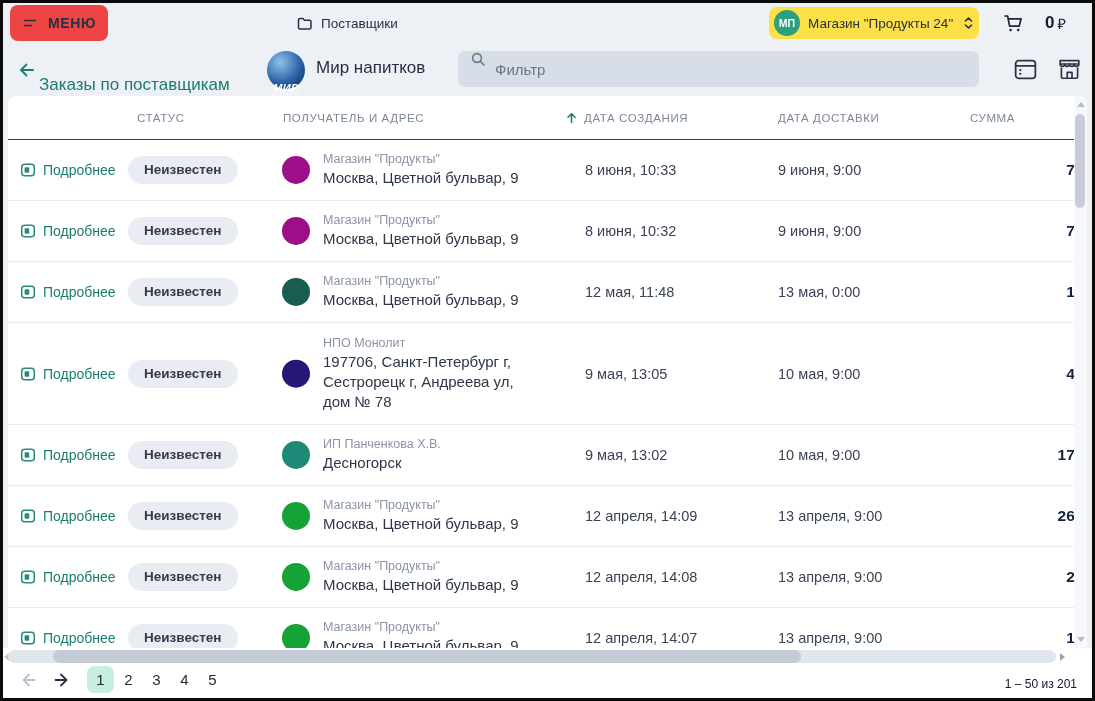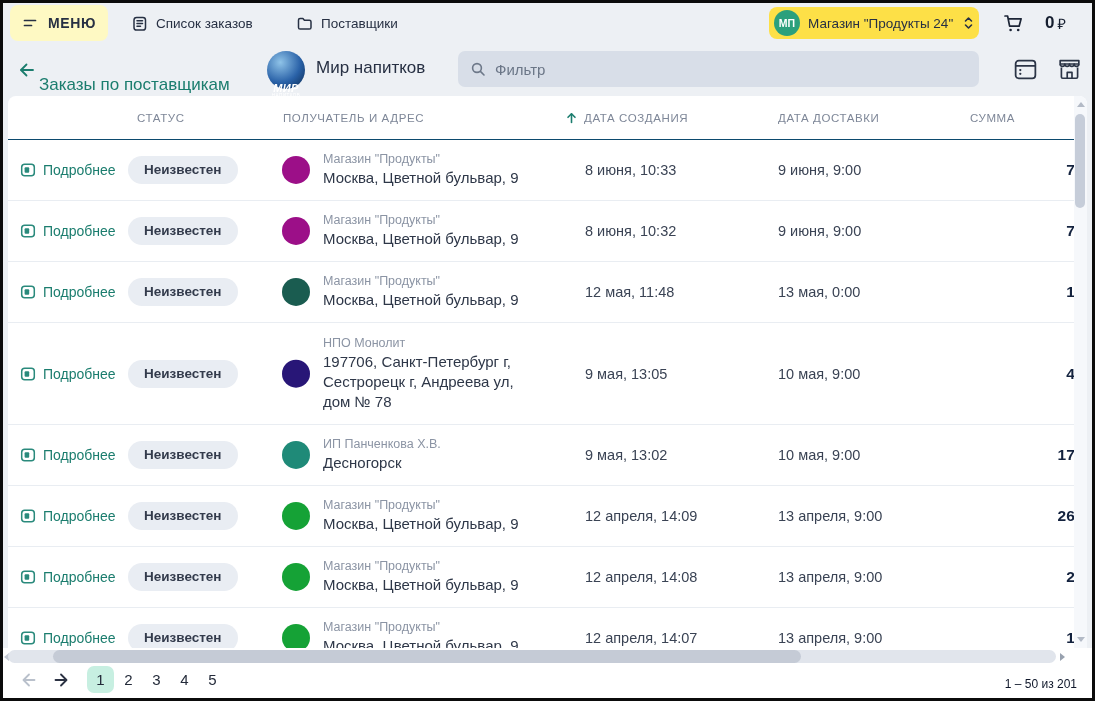--- a/index.html
+++ b/index.html
@@ -2,21 +2,21 @@
 <html><head>
 <meta charset="utf-8">
 <style>
   * { margin:0; padding:0; box-sizing:border-box; }
   html,body { width:1095px; height:701px; }
   body { font-family:"Liberation Sans", sans-serif; background:#dfe3e9; }
   .window { position:relative; width:1095px; height:701px; border:3px solid #0b0b0b; background:#edf0f4; overflow:hidden; }
 
   
   .topbar { position:absolute; left:0; top:0; right:0; height:40px; }
-  .menu-btn { position:absolute; left:7px; top:2px; width:98px; height:36px; background:#fef9c3; border-radius:8px;
+  .menu-btn { position:absolute; left:7px; top:2px; width:98px; height:36px; background:#ef4444; border-radius:8px;
     display:flex; align-items:center; justify-content:center; gap:10px; font-size:14px; font-weight:700;
     letter-spacing:.6px; color:#273043; cursor:pointer; }
   .nav-item { position:absolute; top:0; height:40px; display:flex; align-items:center; gap:8px;
     font-size:13.5px; font-weight:500; color:#273043; cursor:pointer; }
   .nav-item.n1 { left:128px; } .nav-item.n2 { left:293px; }
   .store-chip { position:absolute; left:766px; top:4px; width:210px; height:32px; background:#fde047; border-radius:8px;
     display:flex; align-items:center; gap:8px; padding:0 8px 0 5px; cursor:pointer; }
   .avatar { width:26px; height:26px; border-radius:50%; display:flex; align-items:center; justify-content:center;
     color:#fff; font-size:10.5px; font-weight:700; flex:0 0 auto; }
   .store-label { font-size:13.5px; color:#273043; white-space:nowrap; flex:1 1 auto; }
@@ -29,21 +29,21 @@
   .toolbar { position:absolute; left:0; top:40px; right:0; height:53px; }
   .back-btn { position:absolute; left:13px; top:17px; color:#1b7d6e; cursor:pointer; }
   .page-title { position:absolute; left:36px; top:32px; font-size:17px; color:#1b7d6e; }
   .supplier-logo { position:absolute; left:264px; top:8px; width:38px; height:38px; border-radius:50%;
     background:radial-gradient(circle at 35% 30%, #8fc3e8, #2a62a8 55%, #0d2d56 95%);
     display:flex; flex-direction:column; align-items:center; justify-content:center; color:#fff; }
   .supplier-logo .l1 { font-size:11px; font-weight:700; font-style:italic; line-height:10px; letter-spacing:.3px;margin-top:40px; }
   .supplier-logo .l2 { font-size:4.5px; letter-spacing:.5px; text-transform:uppercase; }
   .supplier-name { position:absolute; left:313px; top:15px; font-size:17px; color:#273043; }
   .search-box { position:absolute; left:455px; top:8px; width:521px; height:36px; background:#d8dee8; border-radius:7px;
-    display:flex; align-items:center; padding:0 12px; gap:9px; }
+    display:flex; padding:0 12px; gap:9px; }
   .search-box svg { color:#6d7889; flex:0 0 auto; }
   .search-box input { border:none; outline:none; background:transparent; font-family:inherit; font-size:15px;
     color:#49536a; width:100%; }
   .search-box input::placeholder { color:#6b7687; opacity:1; }
   .tool-icon { position:absolute; top:13px; color:#2b3446; cursor:pointer; }
   .tool-icon.i1 { left:1009px; } .tool-icon.i2 { left:1053px; }
 
   
   .card { position:absolute; left:5px; top:93px; width:1079px; height:552px; background:#fff;
     border-radius:8px 8px 0 0; overflow:hidden; }
@@ -107,31 +107,20 @@
     <div class="menu-btn">
       <span>
         <svg width="16" height="16" viewBox="0 0 16 16" fill="none" stroke="currentColor" stroke-width="1.7" stroke-linecap="round">
           <path d="M2.5 5.5h11"></path>
             <path d="M2.5 10.5h7"></path>
         </svg>
       </span>
       <span>МЕНЮ</span>
     </div>
 
-    <div class="nav-item n1">
-      <span>
-        <svg width="17" height="17" viewBox="0 0 17 17" fill="none" stroke="currentColor" stroke-width="1.5" stroke-linecap="round">
-          <rect x="3" y="2.5" width="11.5" height="12.5" rx="2.6"></rect>
-          <path d="M6 5.8h5.5"></path>
-            <path d="M6 8.5h5.5"></path>
-            <path d="M6 11.2h3.5"></path>
-        </svg>
-      </span>
-      <span>Список заказов</span>
-    </div>
 
     <div class="nav-item n2">
       <span>
         <svg width="17" height="17" viewBox="0 0 17 17" fill="none" stroke="currentColor" stroke-width="1.5" stroke-linejoin="round">
           <path d="M2.5 5c0-1 .6-1.6 1.6-1.6h2.8l1.5 1.8h5c1 0 1.6.6 1.6 1.6v5.6c0 1-.6 1.6-1.6 1.6H4.1c-1 0-1.6-.6-1.6-1.6z"></path>
         </svg>
       </span>
       <span>Поставщики</span>
     </div>
 

